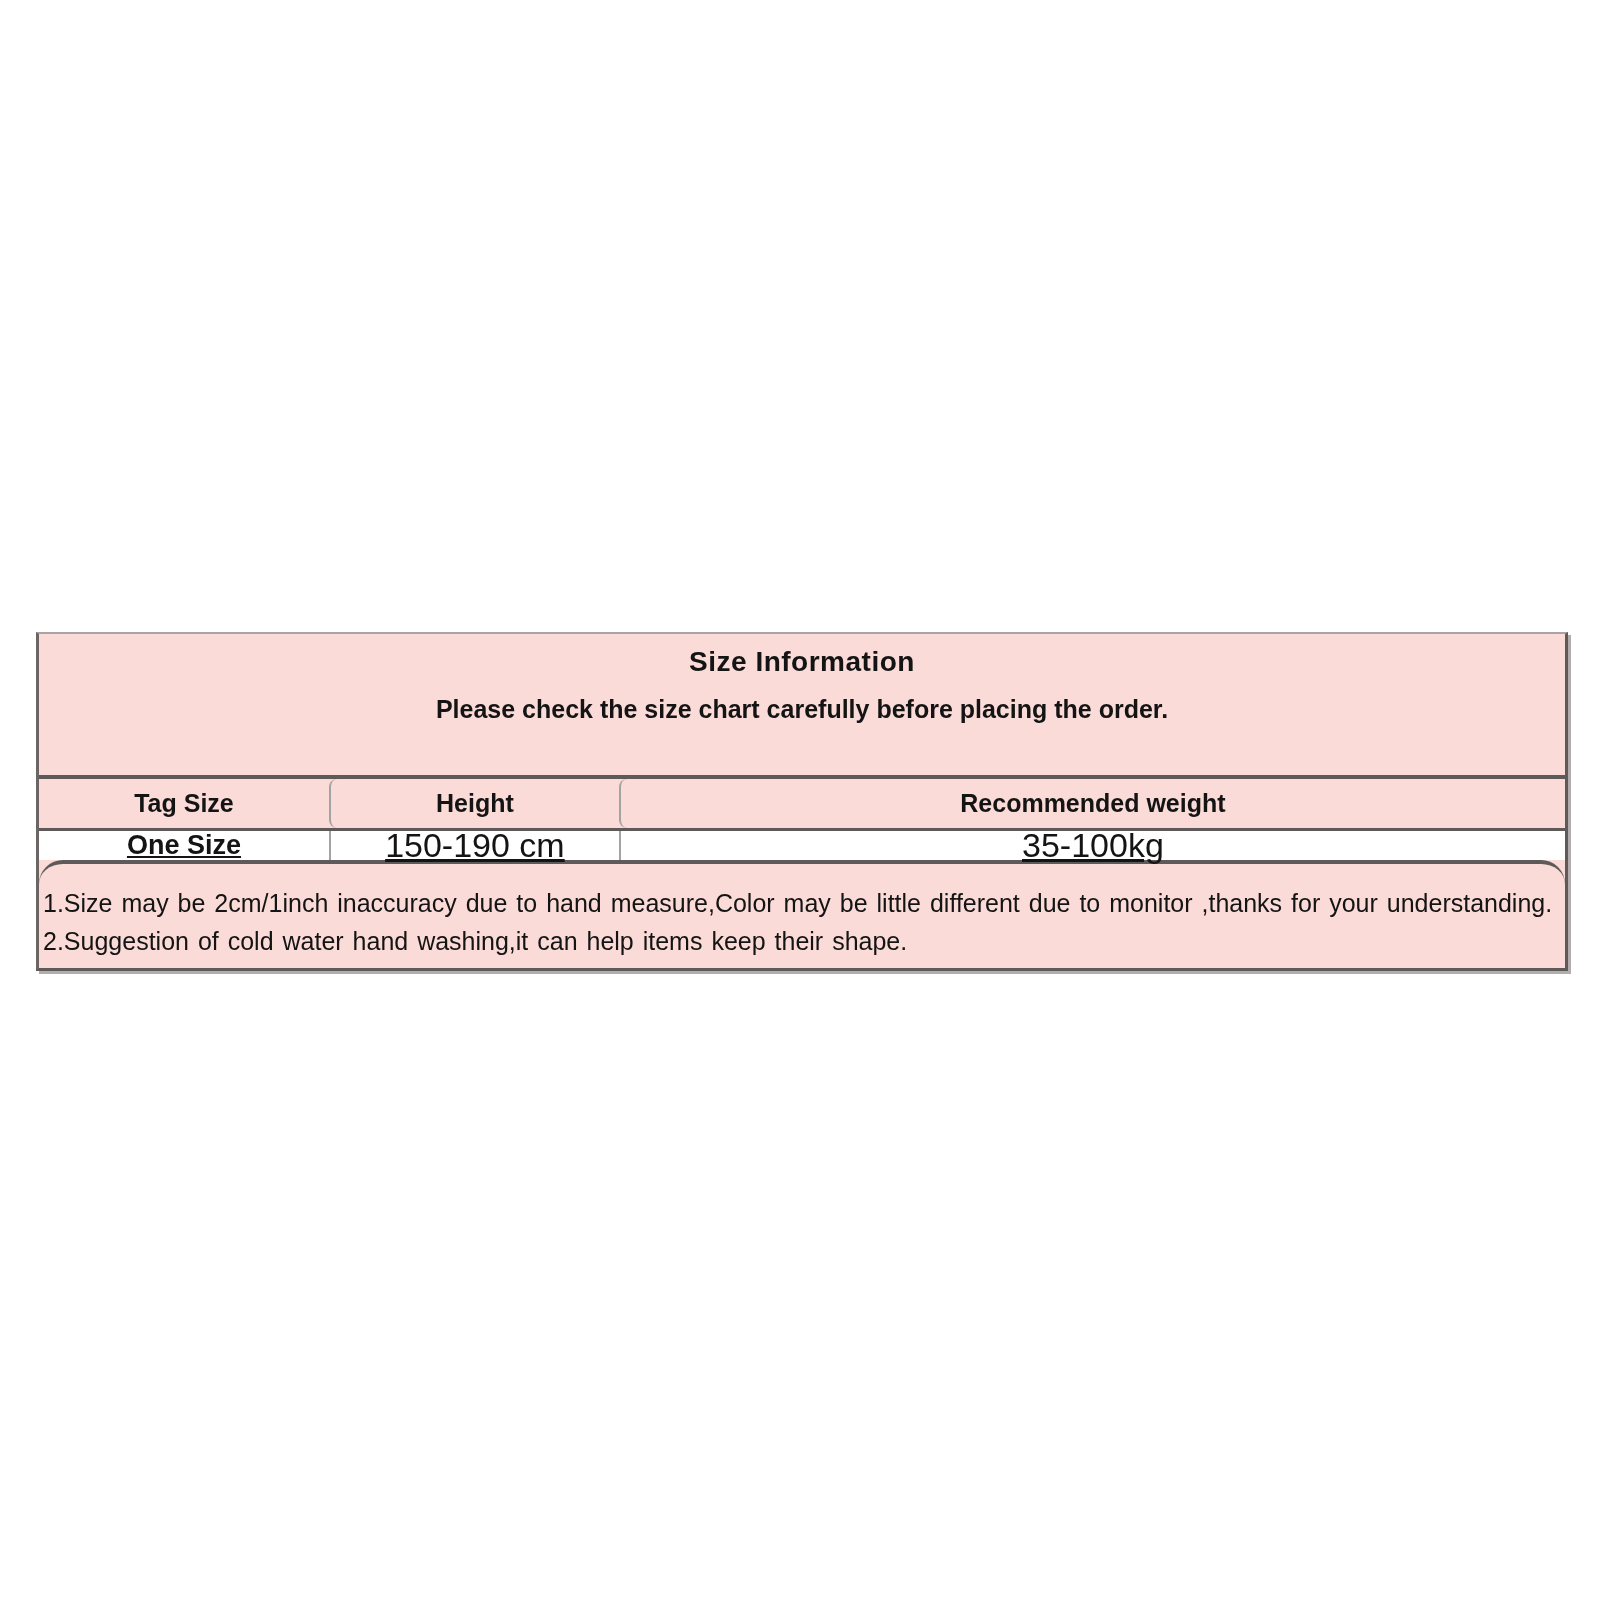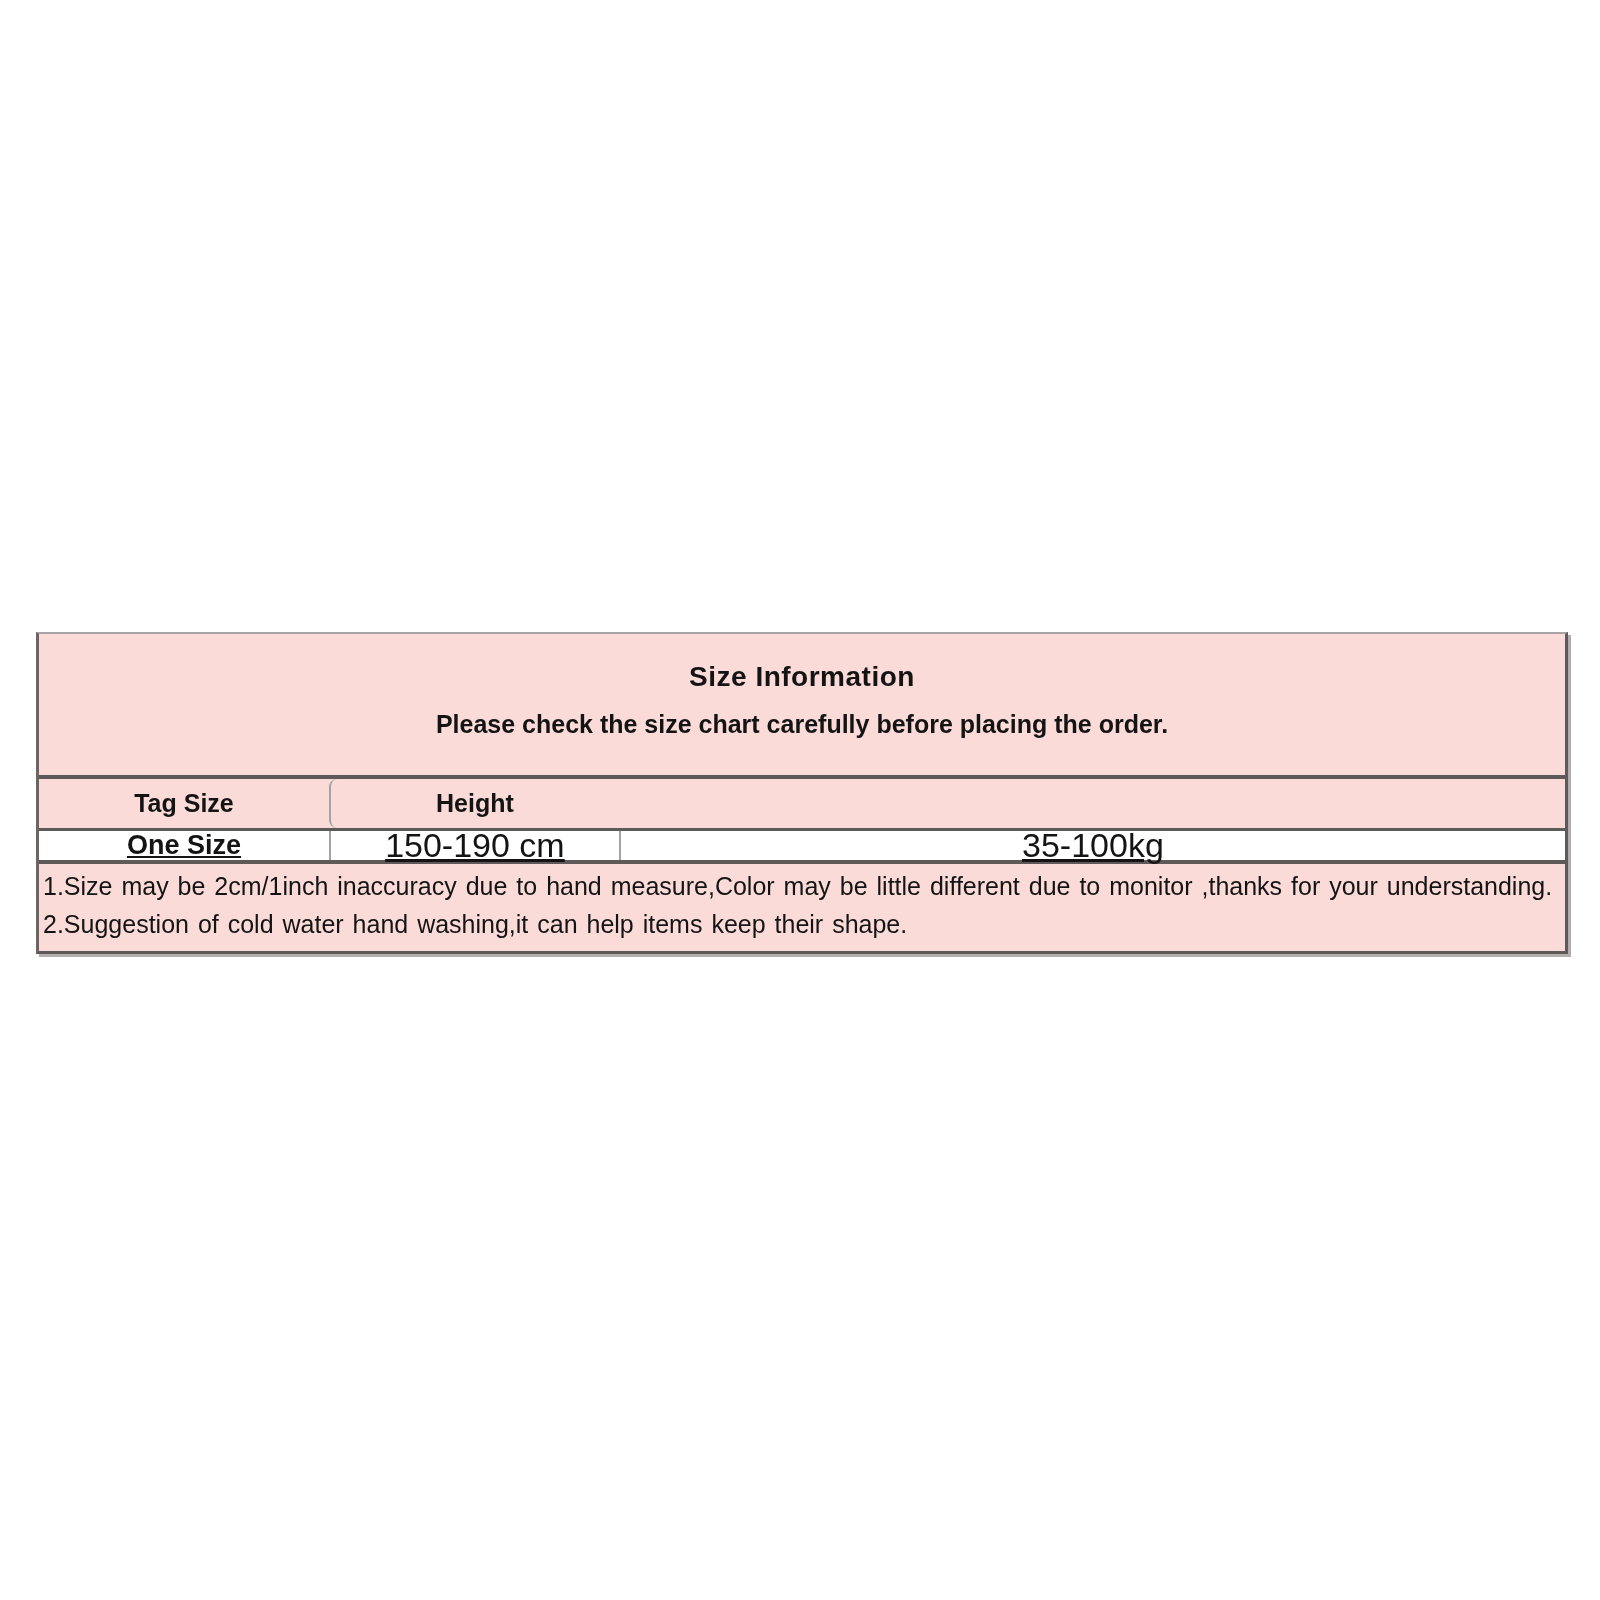--- a/index.html
+++ b/index.html
@@ -29,21 +29,21 @@
     box-shadow: 3px 3px 0 rgba(160, 153, 153, 0.8);
     background: #fadbd8;
   }
   .sec {
     box-sizing: border-box;
   }
   .sec-header {
     height: 141px;
     background: #fadbd8;
     text-align: center;
-    padding-top: 28px;
+    padding-top: 13px;
   }
   .title {
     font-size: 28px;
     font-weight: 700;
     line-height: 30px;
     letter-spacing: 0.5px;
   }
   .subtitle {
     margin-top: 18px;
     font-size: 25px;
@@ -84,21 +84,22 @@
     font-size: 34px;
     font-weight: 400;
   }
   .td-tag {
     font-size: 27px;
     font-weight: 700;
   }
   .sec-notes {
     border-top: 4px solid #5e5a59;
     background: #fadbd8;
-    padding: 3px 5px 8px 4px;
+    padding: 20px 5px 8px 4px;
+    border-radius: 24px;
   }
   .note {
     margin: 0;
     font-size: 25px;
     font-weight: 400;
     line-height: 38px;
     word-spacing: 2px;
     text-align: justify;
   }
 </style>
@@ -109,20 +110,21 @@
   <div class="size-table">
 
     <div class="sec sec-header">
       <div class="title">Size Information</div>
       <div class="subtitle">Please check the size chart carefully before placing the order.</div>
     </div>
 
     <div class="sec sec-cols">
       <div class="cell col1 th">Tag Size</div>
       <div class="cell col2 th vdiv">Height</div>
+      <div class="cell col3 th vdiv">Recommended weight</div>
     </div>
 
     <div class="sec sec-data">
       <div class="cell col1 td td-tag">One Size</div>
       <div class="cell col2 td vdiv">150-190 cm</div>
       <div class="cell col3 td vdiv">35-100kg</div>
     </div>
 
     <div class="sec sec-notes">
       <p class="note">1.Size may be 2cm/1inch inaccuracy due to hand measure,Color may be little different due to monitor ,thanks for your understanding.</p>

